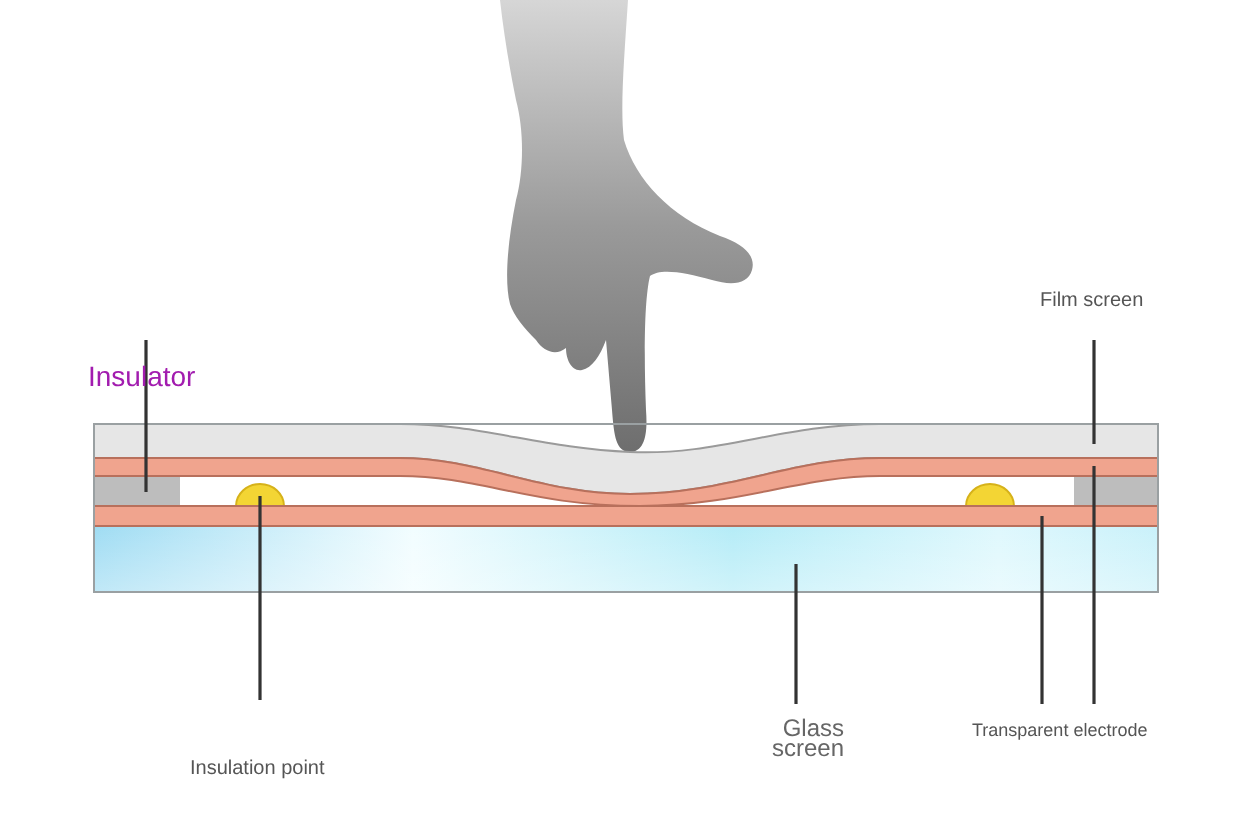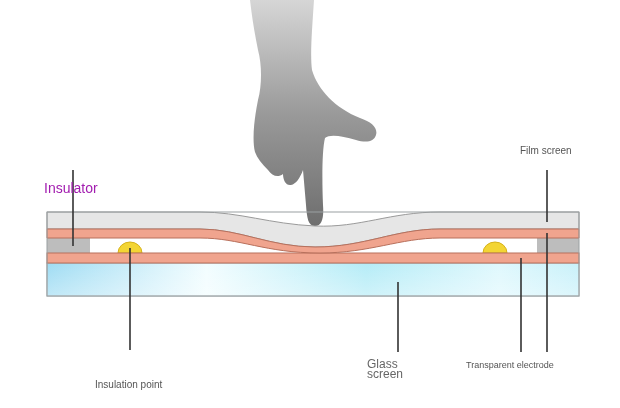--- a/index.html
+++ b/index.html
@@ -1,22 +1,22 @@
 <!DOCTYPE html>
 <html><head>
   <meta charset="utf-8">
   <style>
     html, body { margin: 0; padding: 0; background: #ffffff; }
     body { width: 620px; height: 408px; position: relative; overflow: hidden; font-family: "Liberation Sans", sans-serif; }
     .label { position: absolute; color: #555555; font-family: "Liberation Sans", sans-serif; line-height: 1.0; white-space: nowrap; }
     #lbl-insulator { left: 44px; top: 149px; font-size: 14px; color: #a21caf; margin-top: 32px; }
     #lbl-film { left: 520px; top: 146px; font-size: 10px; }
     #lbl-point { left: 95px; top: 380px; font-size: 10px; }
-    #lbl-glass { left: 367px; top: 359px; font-size: 12px; line-height: 10px; color: #666666; }
-    #lbl-electrode { left: 466px; top: 360px; font-size: 9px; line-height: 11px; white-space: normal; width: 110px; }
+    #lbl-glass { left: 386px; top: 359px; font-size: 12px; line-height: 10px; color: #666666; text-align: right; }
+    #lbl-electrode { left: 486px; top: 360px; font-size: 9px; line-height: 11px; white-space: normal; width: 110px; }
     svg { position: absolute; left: 0; top: 0; }
   </style>
 </head>
 <body>
 
 <svg width="620" height="408" viewBox="0 0 620 408">
   <defs>
     <linearGradient id="handGrad" x1="0" y1="0" x2="0" y2="1">
       <stop offset="0" stop-color="#d6d6d6"></stop>
       <stop offset="0.5" stop-color="#9a9a9a"></stop>

